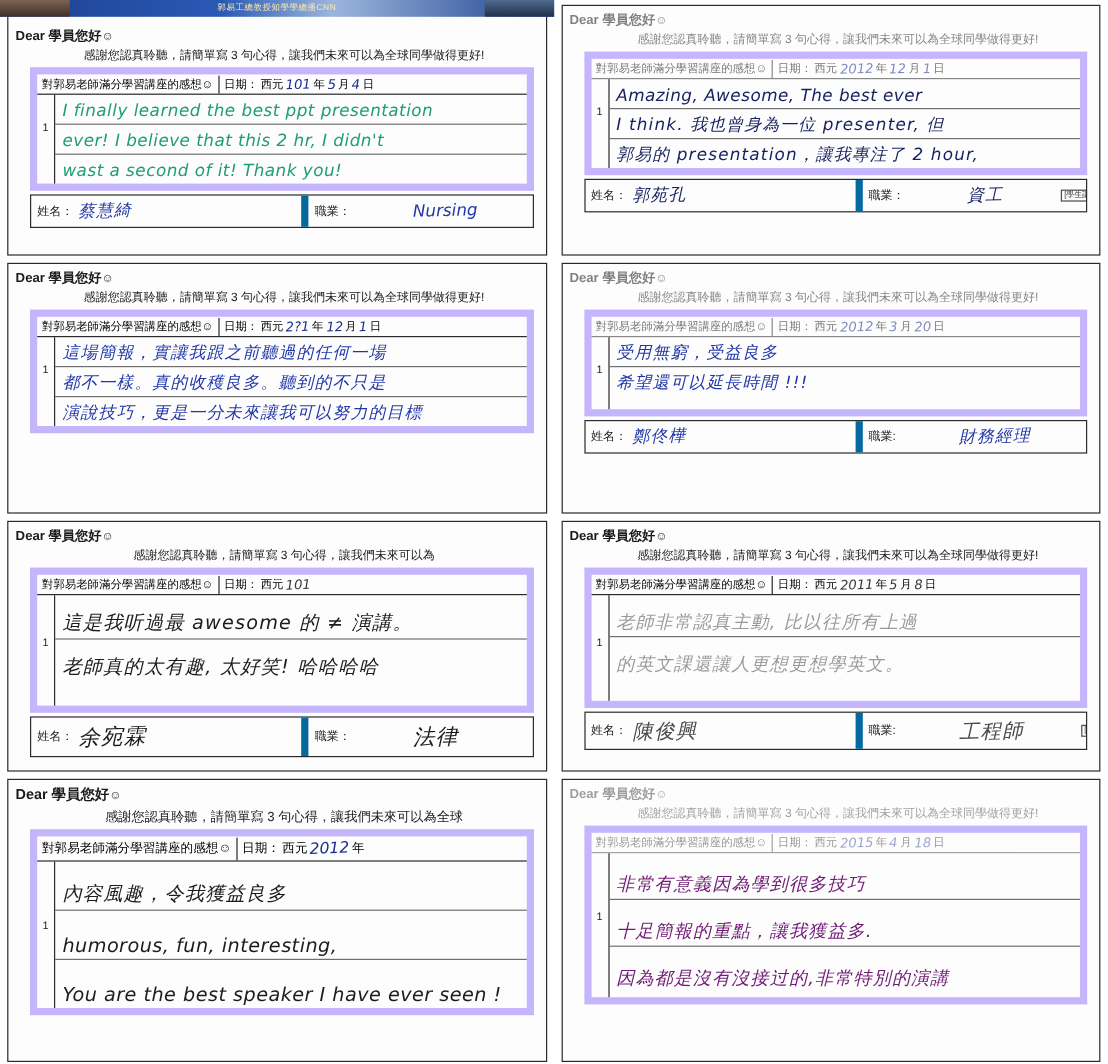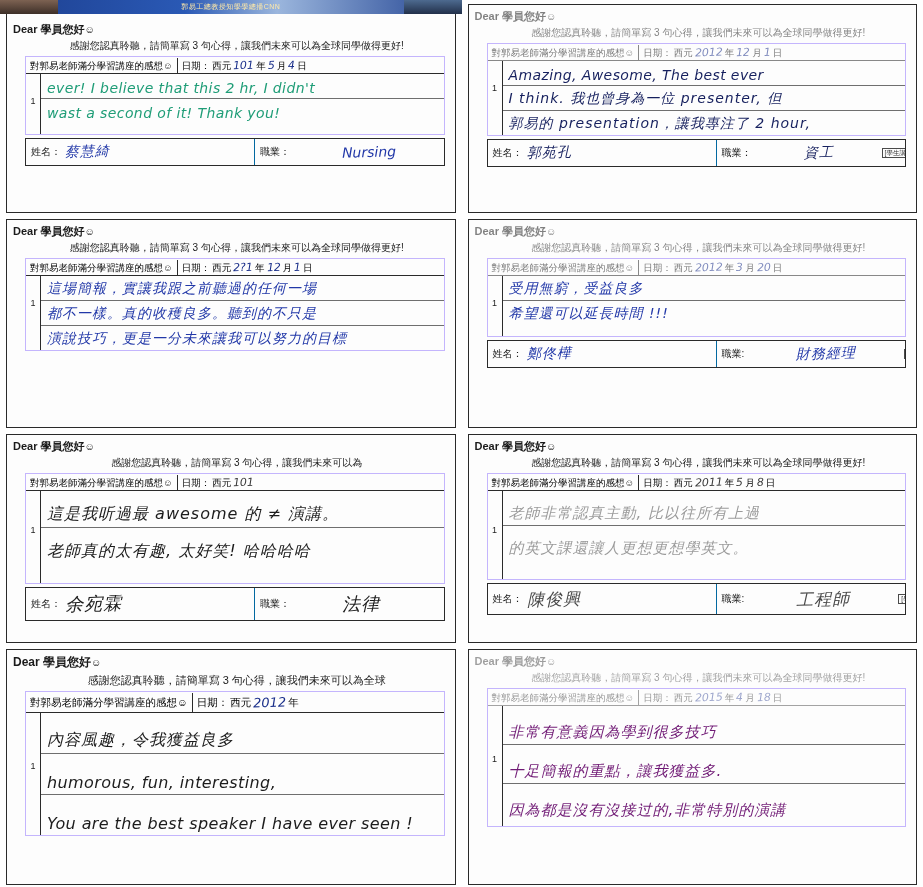--- a/index.html
+++ b/index.html
@@ -86,21 +86,21 @@
   .thanks-line {
     font-size: 10px;
     color: #202020;
     margin: 0 0 3px 12px;
     white-space: nowrap;
     overflow: hidden;
     text-align: center;
   }
   
   .fb-table {
-    border: 1px solid #c4b5fd;
+    border: 6px solid #c4b5fd;
     margin: 2px 6px 2px 14px;
     box-sizing: border-box;
     position: relative;
   }
   .fb-head {
     display: flex;
     border-bottom: 1px solid #2a2a2a;
     font-size: 9.5px;
     line-height: 15px;
     height: 16px;
@@ -184,21 +184,21 @@
     font-size: 10px;
     box-sizing: border-box;
   }
   .foot-cell {
     display: flex;
     align-items: center;
     padding: 0 5px;
     white-space: nowrap;
     overflow: hidden;
   }
-  .foot-cell.name { flex: 1 1 55%; border-right: 1px solid #0369a1; }
+  .foot-cell.name { flex: 1 1 55%; border-right: 6px solid #0369a1; }
   .foot-cell.job  { flex: 1 1 45%; gap: 48px; }
   .foot-cell .lbl { color: #1b1b1b; }
   .foot-cell .val {
     margin-left: 4px;
     font-family: "DejaVu Sans", sans-serif;
     font-size: 14px;
     font-style: italic;
     transform: rotate(-1.5deg);
     display: inline-block;
   }
@@ -242,20 +242,23 @@
               <span class="hand-date">5</span>
               <span>月</span>
               <span class="hand-date">4</span>
               <span>日</span>
             </span>
           </div>
           <div class="fb-body">
             <div class="num-col">1</div>
             <div class="lines-col">
               <div class="ruled">
+                  <span class="hw ink-green">I finally learned the best ppt presentation</span>
+                </div>
+              <div class="ruled">
                   <span class="hw ink-green">ever! I believe that this 2 hr, I didn't</span>
                 </div>
               <div class="ruled">
                   <span class="hw ink-green">wast a second of it! Thank you!</span>
                 </div>
             </div>
           </div>
         </div>
         <div class="foot-row">
           <div class="foot-cell name">

